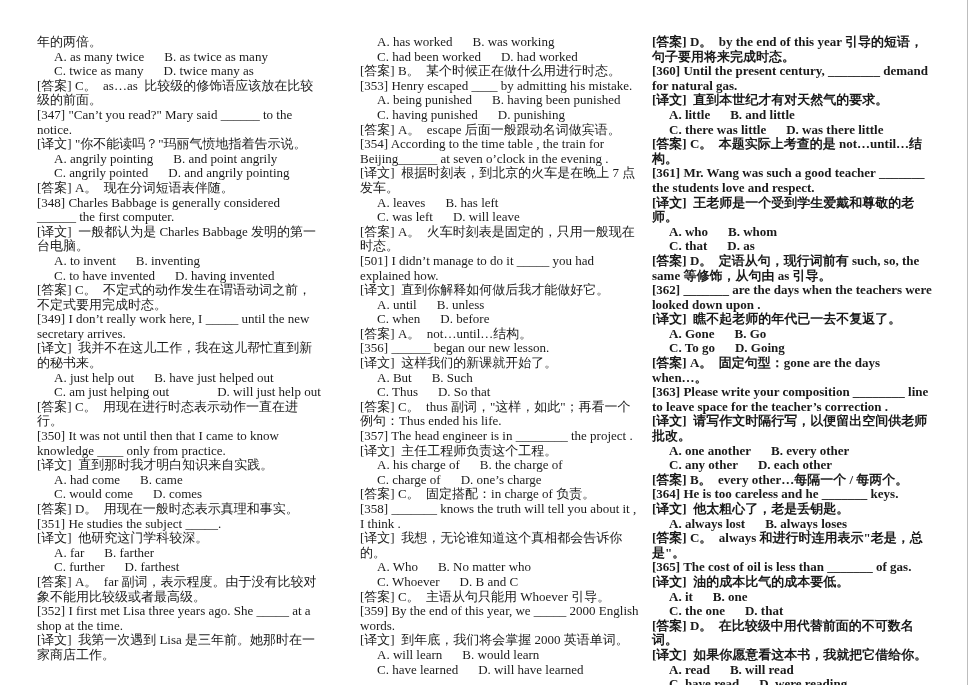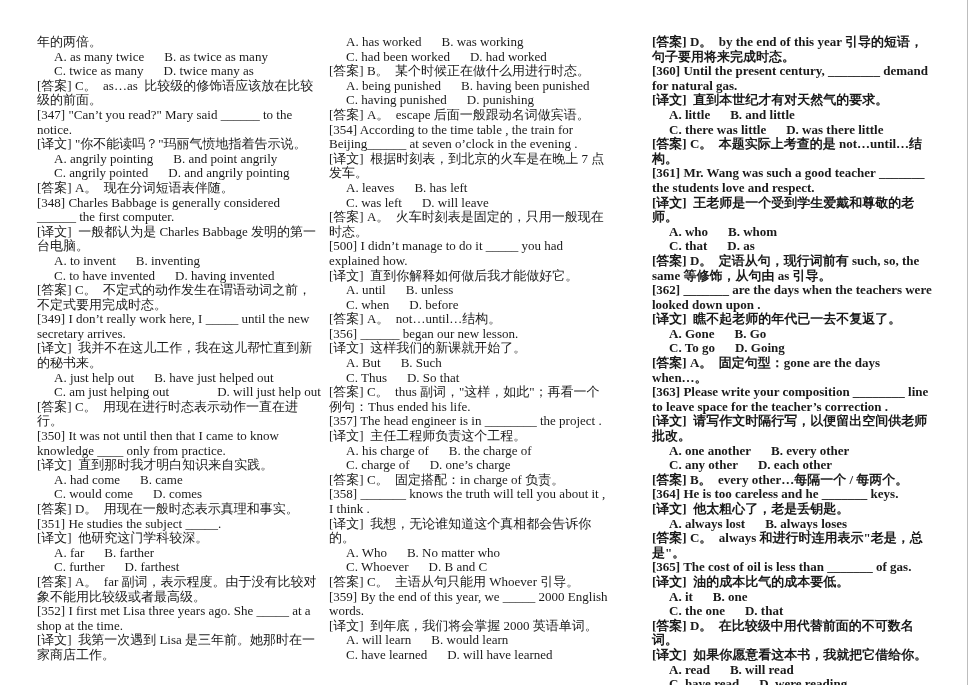--- a/index.html
+++ b/index.html
@@ -8,21 +8,21 @@
     background: #ffffff; position: relative;
     font-family: "Liberation Serif", "DejaVu Serif", serif;
     color: #1a1a1a;
   }
   .edge-line { position: absolute; right: 0; top: 0; width: 1px; height: 685px; background: #bdbdbd; }
   .col {
     position: absolute; top: 35px; width: 282px;
     font-size: 13px; line-height: 14.6px;
   }
   .col1 { left: 37px; }
-  .col2 { left: 329px; }
+  .col2 { left: 360px; }
   .col3 { left: 652px; font-weight: bold; }
   .ln { white-space: pre-wrap; word-break: break-word; }
   .opt { padding-left: 17px; white-space: pre; }
   .opt span + span { margin-left: 0; }
 </style>
 </head>
 <body>
 
 <div class="edge-line"></div>
 
@@ -56,29 +56,30 @@
     <div class="opt"><span>A. far</span><span style="display: inline-block; width: 20px;"></span><span>B. farther</span></div>
     <div class="opt"><span>C. further</span><span style="display: inline-block; width: 20px;"></span><span>D. farthest</span></div>
     <div class="ln">[答案] A。  far 副词，表示程度。由于没有比较对象不能用比较级或者最高级。</div>
     <div class="ln">[352] I first met Lisa three years ago. She _____ at a shop at the time.</div>
     <div class="ln">[译文]  我第一次遇到 Lisa 是三年前。她那时在一家商店工作。</div>
   </div>
 <div class="col col2">
     <div class="opt"><span>A. has worked</span><span style="display: inline-block; width: 20px;"></span><span>B. was working</span></div>
     <div class="opt"><span>C. had been worked</span><span style="display: inline-block; width: 20px;"></span><span>D. had worked</span></div>
     <div class="ln">[答案] B。  某个时候正在做什么用进行时态。</div>
+    <div class="ln">[353] Henry escaped ____ by admitting his mistake.</div>
     <div class="opt"><span>A. being punished</span><span style="display: inline-block; width: 20px;"></span><span>B. having been punished</span></div>
     <div class="opt"><span>C. having punished</span><span style="display: inline-block; width: 20px;"></span><span>D. punishing</span></div>
     <div class="ln">[答案] A。  escape 后面一般跟动名词做宾语。</div>
     <div class="ln">[354] According to the time table , the train for Beijing______ at seven o’clock in the evening .</div>
     <div class="ln">[译文]  根据时刻表，到北京的火车是在晚上 7 点发车。</div>
     <div class="opt"><span>A. leaves</span><span style="display: inline-block; width: 20px;"></span><span>B. has left</span></div>
     <div class="opt"><span>C. was left</span><span style="display: inline-block; width: 20px;"></span><span>D. will leave</span></div>
     <div class="ln">[答案] A。  火车时刻表是固定的，只用一般现在时态。</div>
-    <div class="ln">[500] I didn’t manage to do it _____ you had explained how.</div>
+    <div class="ln">[501] I didn’t manage to do it _____ you had explained how.</div>
     <div class="ln">[译文]  直到你解释如何做后我才能做好它。</div>
     <div class="opt"><span>A. until</span><span style="display: inline-block; width: 20px;"></span><span>B. unless</span></div>
     <div class="opt"><span>C. when</span><span style="display: inline-block; width: 20px;"></span><span>D. before</span></div>
     <div class="ln">[答案] A。  not…until…结构。</div>
     <div class="ln">[356] ______ began our new lesson.</div>
     <div class="ln">[译文]  这样我们的新课就开始了。</div>
     <div class="opt"><span>A. But</span><span style="display: inline-block; width: 20px;"></span><span>B. Such</span></div>
     <div class="opt"><span>C. Thus</span><span style="display: inline-block; width: 20px;"></span><span>D. So that</span></div>
     <div class="ln">[答案] C。  thus 副词，"这样，如此"；再看一个例句：Thus ended his life.</div>
     <div class="ln">[357] The head engineer is in ________ the project .</div>

